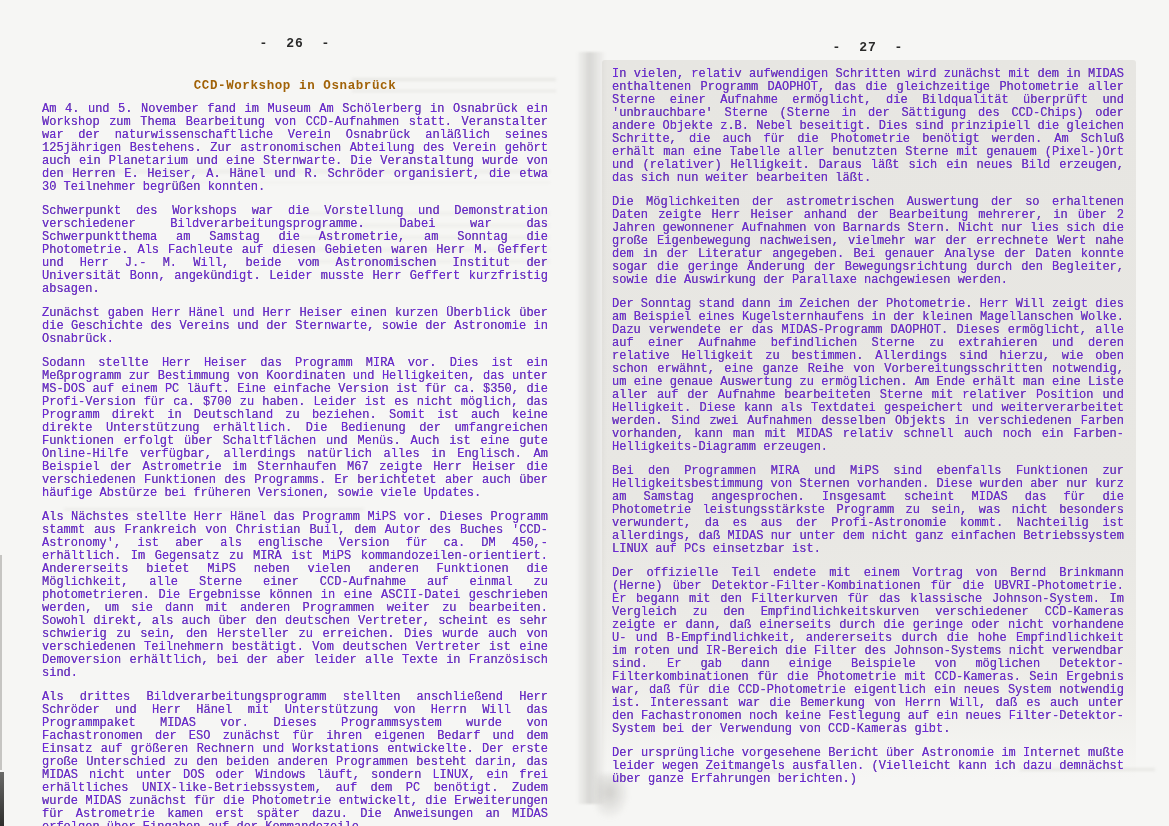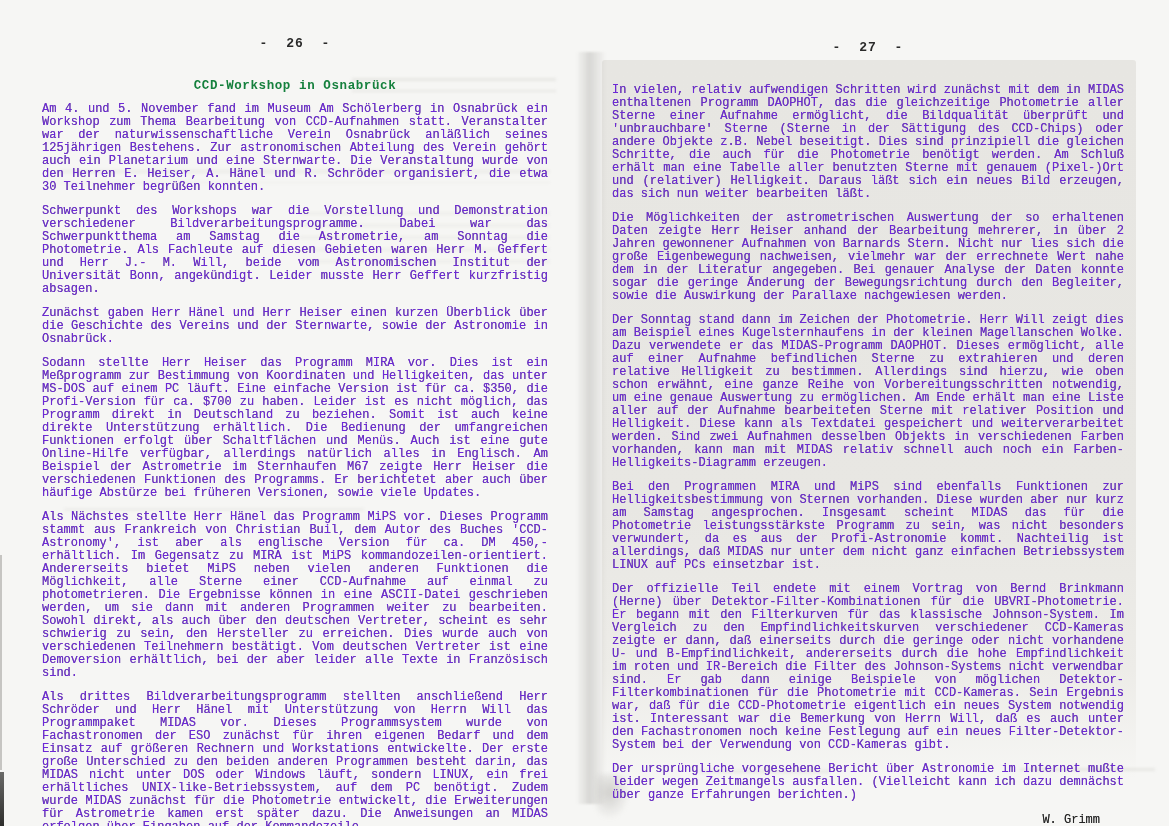--- a/index.html
+++ b/index.html
@@ -27,27 +27,27 @@
   .page{position:absolute;top:0;}
   .page-left{left:42px;top:36px;width:506px;}
   .page-right{left:612px;top:40px;width:512px;}
   .pageno{
     text-align:center;
     font-size:13px;font-weight:bold;
     letter-spacing:1px;word-spacing:9px;
     color:#2a2a2a;
   }
   .page-left .pageno{margin-bottom:28px;}
-  .page-right .pageno{margin-bottom:29px;}
+  .page-right .pageno{margin-bottom:13px;}
   .title{
     text-align:center;
     font-size:12.5px;font-weight:bold;
     letter-spacing:0.6px;
     margin:0 0 10px 0;
-    color:#15803d;
+    color:#a16207;
   }
   p.body-par{
     margin:0 0 11px 0;
     font-size:12px;
     line-height:13px;
     text-align:justify;
     hyphens:none;
     text-shadow:0 0 0.5px rgba(40,40,40,0.65);
     color:#6d28d9;
   }
@@ -115,16 +115,15 @@
   </div>
 
   <div class="page page-right">
     <div class="pageno">- 27 -</div>
     <p class="body-par">In vielen, relativ aufwendigen Schritten wird zunächst mit dem in MIDAS enthaltenen Programm DAOPHOT, das die gleichzeitige Photometrie aller Sterne einer Aufnahme ermöglicht, die Bildqualität überprüft und 'unbrauchbare' Sterne (Sterne in der Sättigung des CCD-Chips) oder andere Objekte z.B. Nebel beseitigt. Dies sind prinzipiell die gleichen Schritte, die auch für die Photometrie benötigt werden. Am Schluß erhält man eine Tabelle aller benutzten Sterne mit genauem (Pixel-)Ort und (relativer) Helligkeit. Daraus läßt sich ein neues Bild erzeugen, das sich nun weiter bearbeiten läßt.</p>
     <p class="body-par">Die Möglichkeiten der astrometrischen Auswertung der so erhaltenen Daten zeigte Herr Heiser anhand der Bearbeitung mehrerer, in über 2 Jahren gewonnener Aufnahmen von Barnards Stern. Nicht nur lies sich die große Eigenbewegung nachweisen, vielmehr war der errechnete Wert nahe dem in der Literatur angegeben. Bei genauer Analyse der Daten konnte sogar die geringe Änderung der Bewegungsrichtung durch den Begleiter, sowie die Auswirkung der Parallaxe nachgewiesen werden.</p>
     <p class="body-par">Der Sonntag stand dann im Zeichen der Photometrie. Herr Will zeigt dies am Beispiel eines Kugelsternhaufens in der kleinen Magellanschen Wolke. Dazu verwendete er das MIDAS-Programm DAOPHOT. Dieses ermöglicht, alle auf einer Aufnahme befindlichen Sterne zu extrahieren und deren relative Helligkeit zu bestimmen. Allerdings sind hierzu, wie oben schon erwähnt, eine ganze Reihe von Vorbereitungsschritten notwendig, um eine genaue Auswertung zu ermöglichen. Am Ende erhält man eine Liste aller auf der Aufnahme bearbeiteten Sterne mit relativer Position und Helligkeit. Diese kann als Textdatei gespeichert und weiterverarbeitet werden. Sind zwei Aufnahmen desselben Objekts in verschiedenen Farben vorhanden, kann man mit MIDAS relativ schnell auch noch ein Farben-Helligkeits-Diagramm erzeugen.</p>
     <p class="body-par">Bei den Programmen MIRA und MiPS sind ebenfalls Funktionen zur Helligkeitsbestimmung von Sternen vorhanden. Diese wurden aber nur kurz am Samstag angesprochen. Insgesamt scheint MIDAS das für die Photometrie leistungsstärkste Programm zu sein, was nicht besonders verwundert, da es aus der Profi-Astronomie kommt. Nachteilig ist allerdings, daß MIDAS nur unter dem nicht ganz einfachen Betriebssystem LINUX auf PCs einsetzbar ist.</p>
     <p class="body-par">Der offizielle Teil endete mit einem Vortrag von Bernd Brinkmann (Herne) über Detektor-Filter-Kombinationen für die UBVRI-Photometrie. Er begann mit den Filterkurven für das klassische Johnson-System. Im Vergleich zu den Empfindlichkeitskurven verschiedener CCD-Kameras zeigte er dann, daß einerseits durch die geringe oder nicht vorhandene U- und B-Empfindlichkeit, andererseits durch die hohe Empfindlichkeit im roten und IR-Bereich die Filter des Johnson-Systems nicht verwendbar sind. Er gab dann einige Beispiele von möglichen Detektor-Filterkombinationen für die Photometrie mit CCD-Kameras. Sein Ergebnis war, daß für die CCD-Photometrie eigentlich ein neues System notwendig ist. Interessant war die Bemerkung von Herrn Will, daß es auch unter den Fachastronomen noch keine Festlegung auf ein neues Filter-Detektor-System bei der Verwendung von CCD-Kameras gibt.</p>
     <p class="body-par">Der ursprüngliche vorgesehene Bericht über Astronomie im Internet mußte leider wegen Zeitmangels ausfallen. (Vielleicht kann ich dazu demnächst über ganze Erfahrungen berichten.)</p>
-    <div class="signature">W. Grimm</div>
   </div>
 
 </div>
 
 </body></html>

